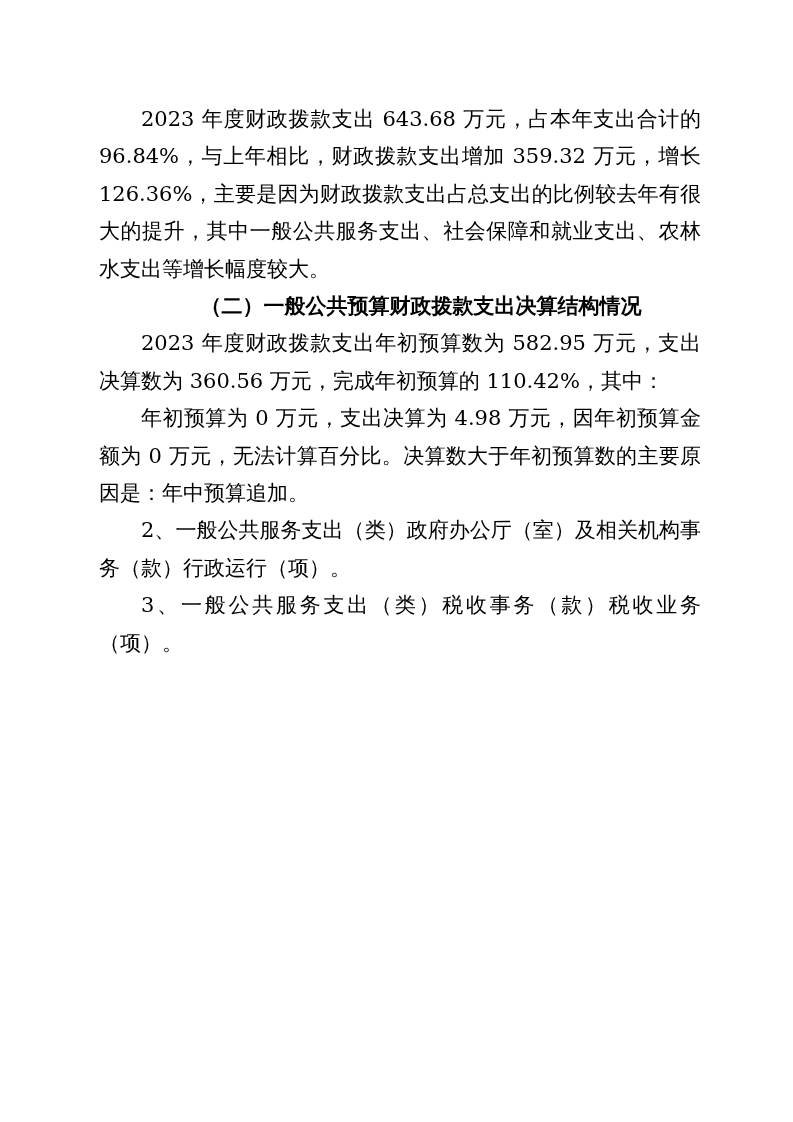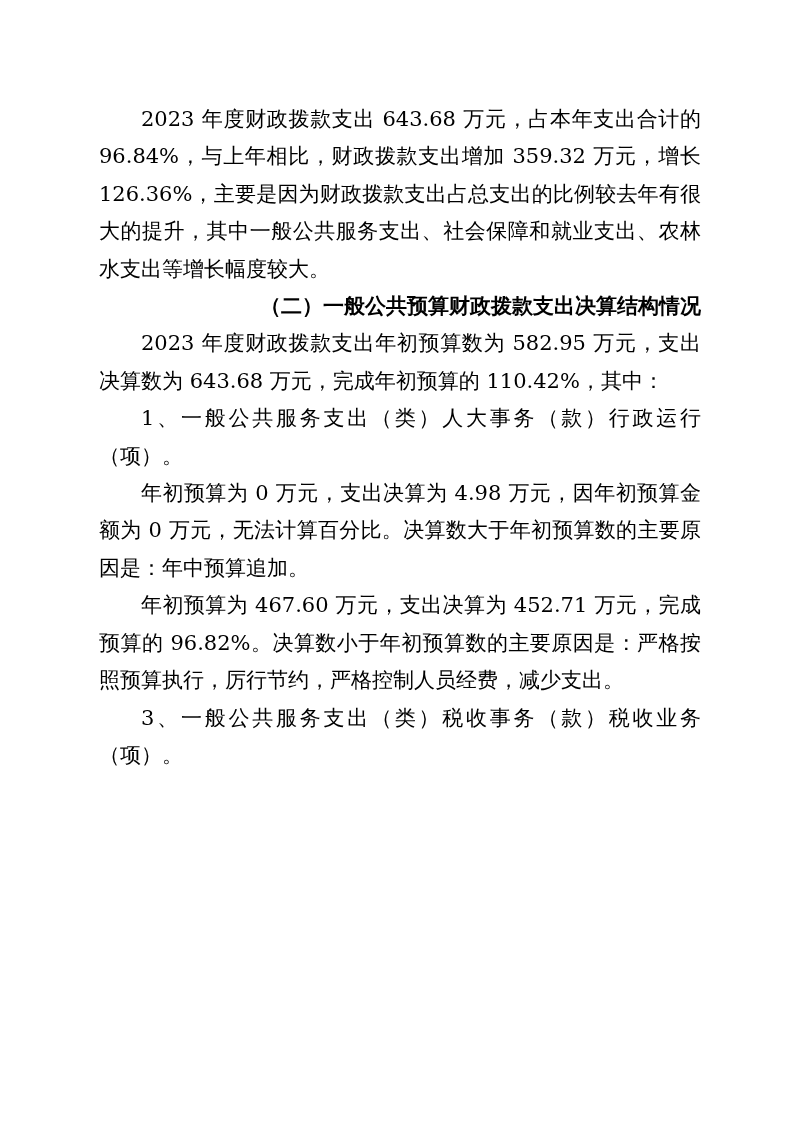--- a/index.html
+++ b/index.html
@@ -27,29 +27,28 @@
     text-align: justify;
   }
   .content p {
     margin: 0;
     padding: 0;
     text-indent: 2em;
   }
   .content p.heading {
     font-family: "DejaVu Sans", sans-serif;
     font-weight: bold;
-    text-align: right;
+    text-align: center;
   }
 </style>
 </head>
 <body>
 
 <div class="page">
   <div class="content">
     <p class="body">2023 年度财政拨款支出 643.68 万元，占本年支出合计的 96.84%，与上年相比，财政拨款支出增加 359.32 万元，增长 126.36%，主要是因为财政拨款支出占总支出的比例较去年有很大的提升，其中一般公共服务支出、社会保障和就业支出、农林水支出等增长幅度较大。</p>
     <p class="heading">（二）一般公共预算财政拨款支出决算结构情况</p>
-    <p class="body">2023 年度财政拨款支出年初预算数为 582.95 万元，支出决算数为 643.68 万元，完成年初预算的 110.42%，其中：</p>
-    <p class="body">1、一般公共服务支出（类）人大事务（款）行政运行（项）。</p>
+    <p class="body">2023 年度财政拨款支出年初预算数为 582.95 万元，支出决算数为 360.56 万元，完成年初预算的 110.42%，其中：</p>
     <p class="body">年初预算为 0 万元，支出决算为 4.98 万元，因年初预算金额为 0 万元，无法计算百分比。决算数大于年初预算数的主要原因是：年中预算追加。</p>
-    <p class="body">年初预算为 467.60 万元，支出决算为 452.71 万元，完成预算的 96.82%。决算数小于年初预算数的主要原因是：严格按照预算执行，厉行节约，严格控制人员经费，减少支出。</p>
+    <p class="body">2、一般公共服务支出（类）政府办公厅（室）及相关机构事务（款）行政运行（项）。</p>
     <p class="body">3、一般公共服务支出（类）税收事务（款）税收业务（项）。</p>
   </div>
 </div>
 
 </body></html>

